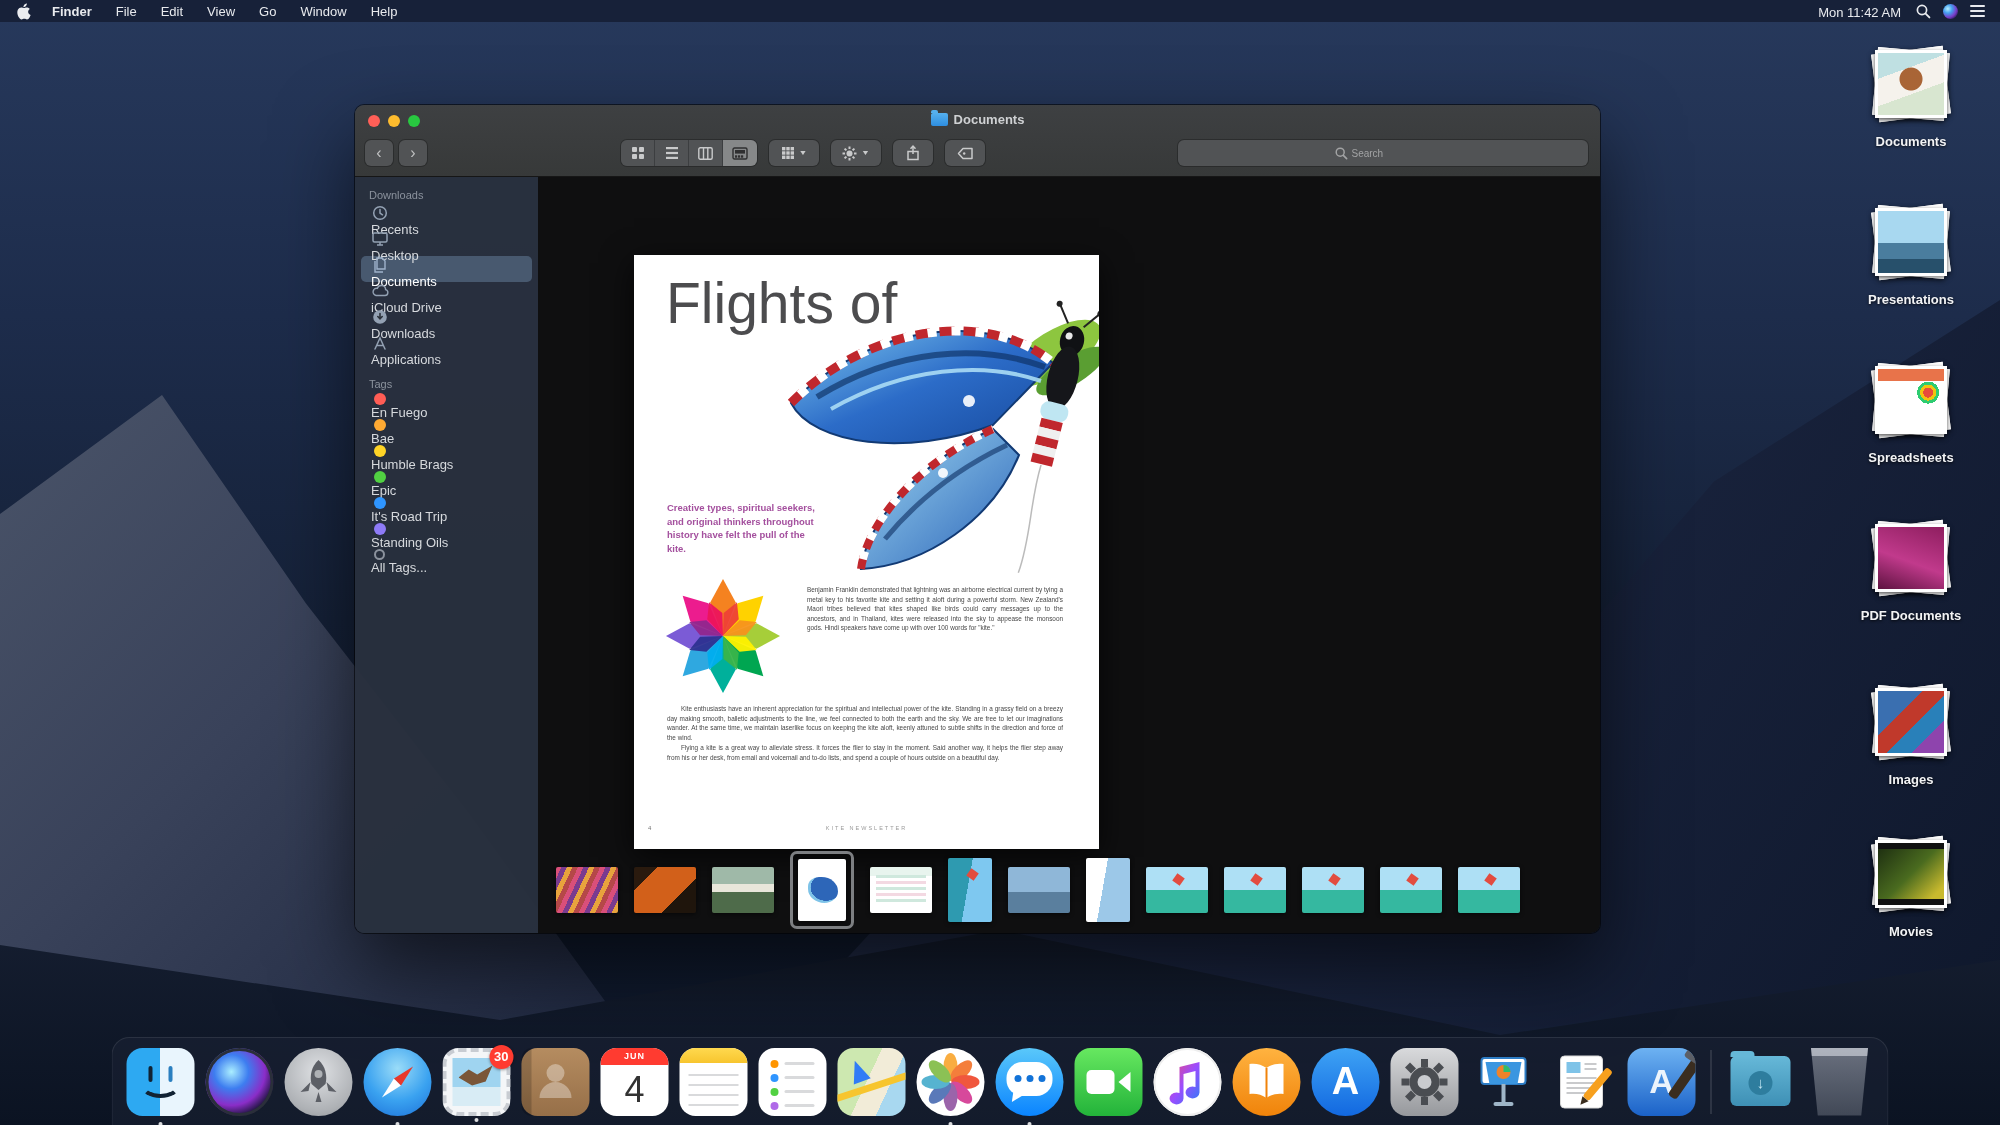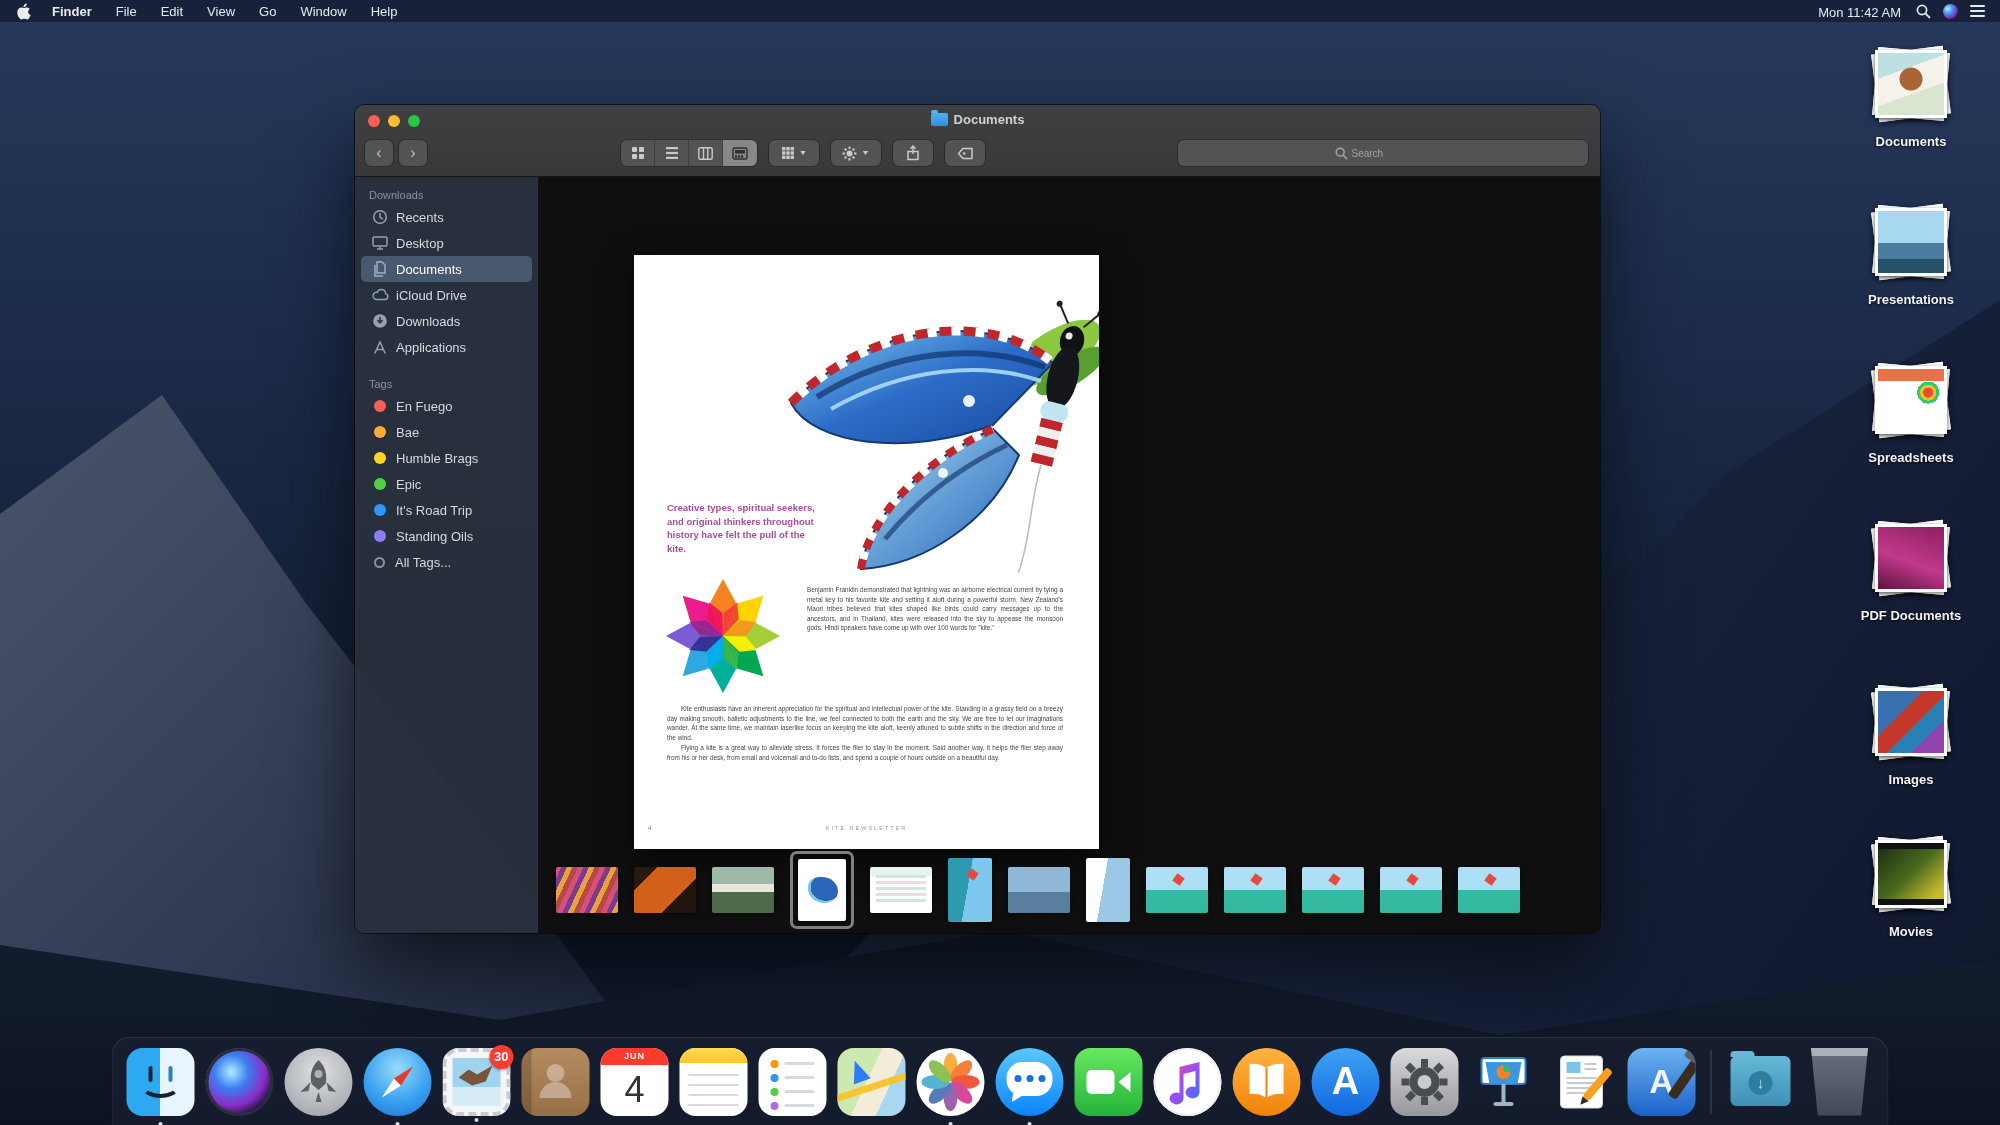--- a/index.html
+++ b/index.html
@@ -71,22 +71,22 @@
   .search input { background:transparent; border:none; outline:none; color:#d8d9da; font-size:10px;
     width:80px; font-family:"Liberation Sans",sans-serif; }
   .search input::placeholder { color:#a2a3a4; }
   .search svg { margin-right:4px; }
 
   .win-body { flex:1; display:flex; min-height:0; }
   
   .sidebar { width:183px; flex:0 0 auto; background:rgba(41,48,61,0.96); padding:8px 0;
     color:#d6d9dd; font-size:13px; }
   .sb-header { color:#8b929d; font-size:11px; padding:4px 14px 3px; }
-  .sb-item { display:flex; align-items:center; gap:7px; height:26px; padding:0 10px; margin:0 6px;
-    border-radius:5px; white-space:nowrap; }
+  .sb-item { display:flex; height:26px; padding:0 10px; margin:0 6px;
+    border-radius:5px; white-space:nowrap;flex-direction:column; }
   .sb-item.sel { background:#48596f; color:#fff; }
   .sb-ico { width:18px; height:18px; flex:0 0 auto; display:flex; align-items:center; justify-content:center; }
   .sb-ico svg { display:block; }
   .tag-dot { width:12px; height:12px; border-radius:50%; flex:0 0 auto; margin:0 3px; }
   .tag-dot.alltags { background:transparent; border:2px solid #8b929d; width:11px; height:11px; }
   .sb-gap { height:14px; }
 
   
   .gallery { flex:1; background:#0f0f10; position:relative; min-width:0; }
   .page { position:absolute; left:96px; top:78px; width:465px; height:594px; background:#fff;
@@ -488,21 +488,21 @@
       </div>
       <div class="sb-item">
         <span class="tag-dot alltags"></span>
         <span>All Tags...</span>
       </div>
     </div>
 
     <div class="gallery">
 
       <div class="page">
-        <div class="doc-title"><br></div>
+        <div class="doc-title"><span>Flights of</span><br></div>
 
         <svg class="butterfly" viewBox="0 0 352 280">
           <defs>
             <linearGradient id="bw1" x1="0" y1="0" x2="1" y2="1">
               <stop offset="0" stop-color="#7cc6ee"></stop>
                 <stop offset="0.5" stop-color="#2c6cc8"></stop>
                 <stop offset="1" stop-color="#174a9e"></stop>
             </linearGradient>
             <linearGradient id="bw2" x1="0" y1="0" x2="1" y2="1">
               <stop offset="0" stop-color="#9fd8f2"></stop>

